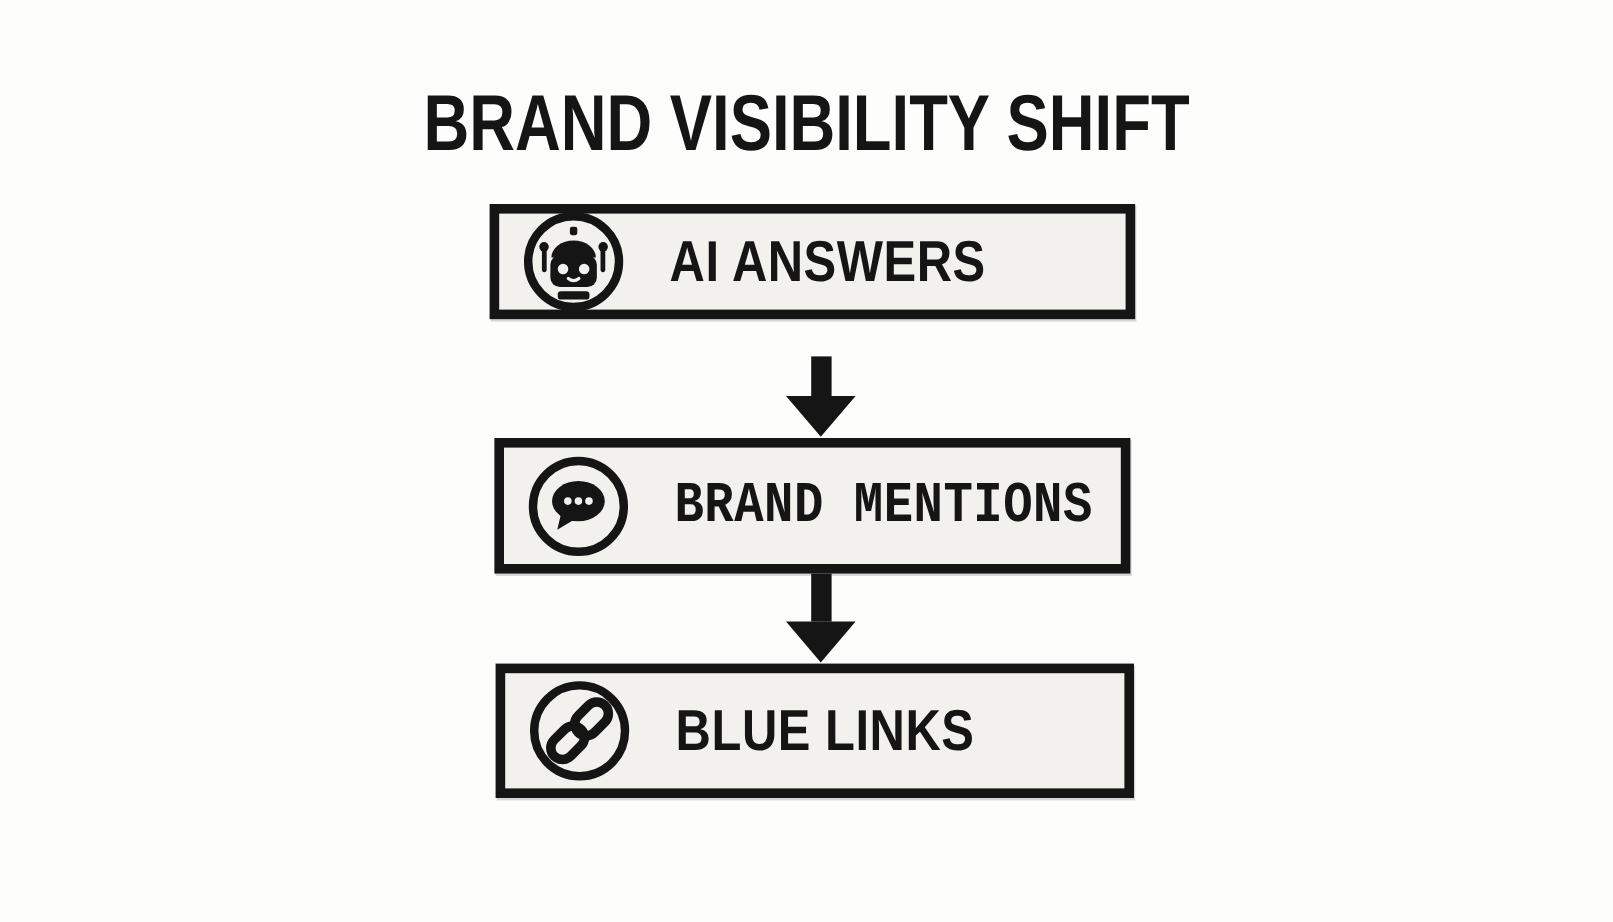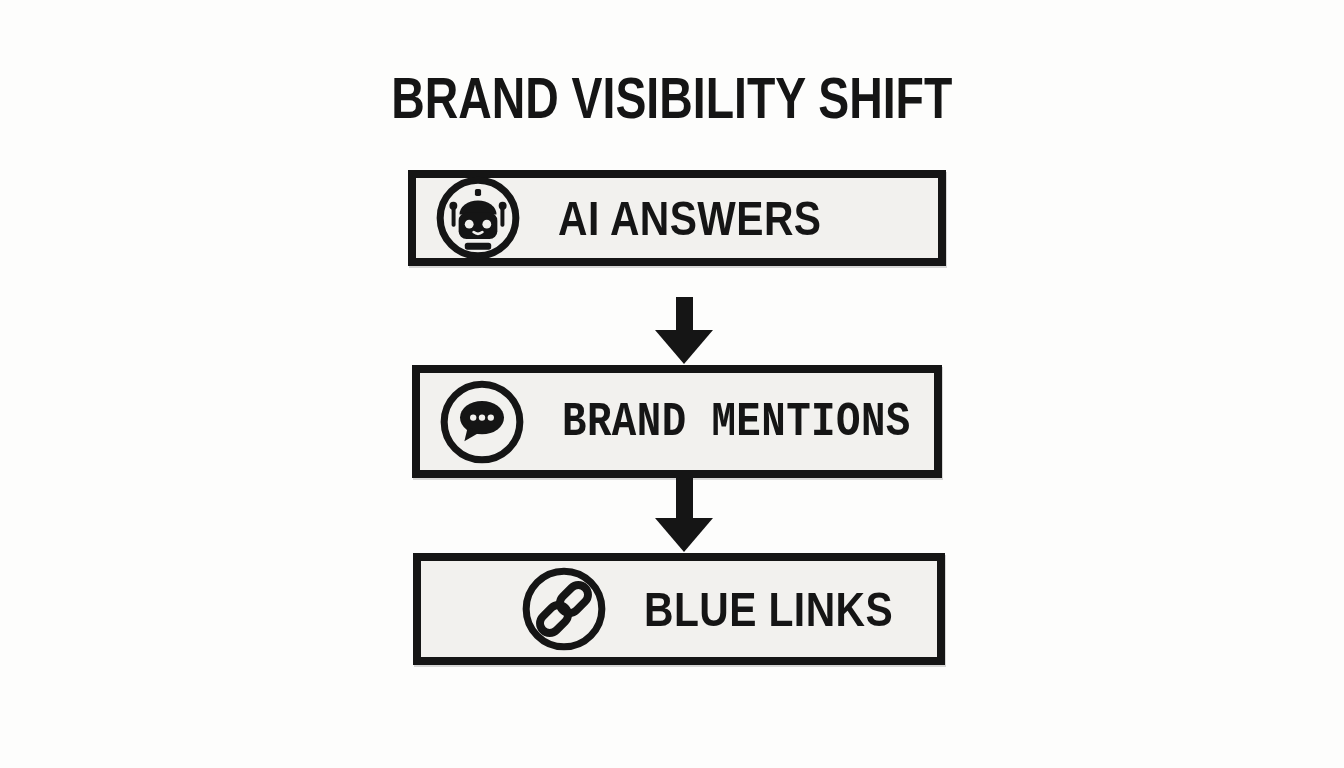--- a/index.html
+++ b/index.html
@@ -14,21 +14,21 @@
     font-family:"Liberation Sans","DejaVu Sans",sans-serif;
     color:var(--ink);
     position:relative;
   }
   .stage{position:absolute;inset:0;}
 
   .page-title{
     position:absolute;
     top:64px;left:0;width:100%;
     text-align:center;
-    font-size:58px;
+    font-size:66px;
     font-weight:700;
     letter-spacing:0px;
     color:var(--ink);
     white-space:nowrap;
   }
   .page-title .squeeze{
     display:inline-block;
     transform:scaleX(0.8);
     transform-origin:center;
   }
@@ -37,21 +37,21 @@
     position:absolute;
     background:var(--box-fill);
     border:8px solid var(--ink);
     display:flex;
     align-items:center;
     padding-left:18px;
     box-shadow:1px 2px 0 rgba(0,0,0,0.15);
   }
   .step-box.b1{left:408px;top:170px;width:538px;height:96px;}
   .step-box.b2{left:412px;top:365px;width:530px;height:113px;font-family:Liberation Mono, monospace;}
-  .step-box.b3{left:413px;top:553px;width:532px;height:112px;justify-content:flex-end;}
+  .step-box.b3{left:413px;top:553px;width:532px;height:112px;}
 
   .icon-wrap{
     flex:0 0 auto;
     width:88px;height:88px;
     display:flex;align-items:center;justify-content:center;
   }
   .icon-wrap svg{width:88px;height:88px;display:block;}
 
   .step-label{
     font-size:48px;

